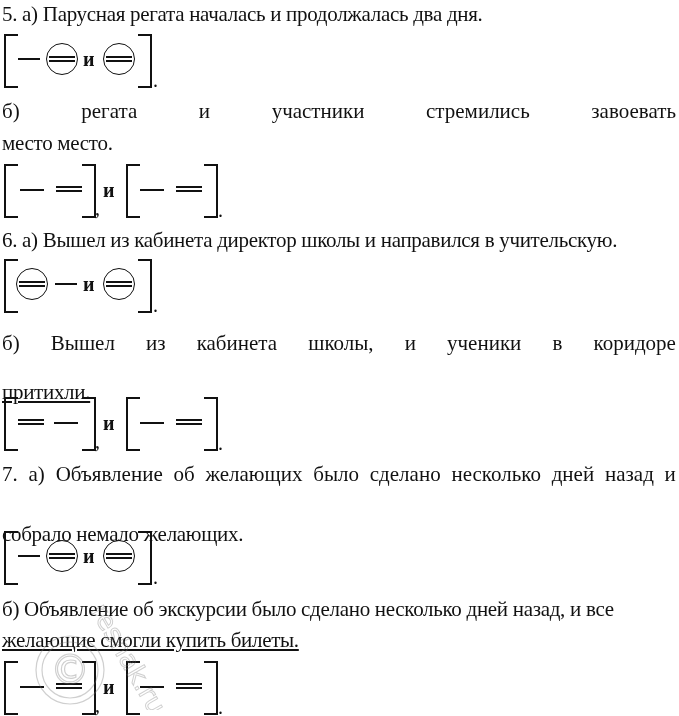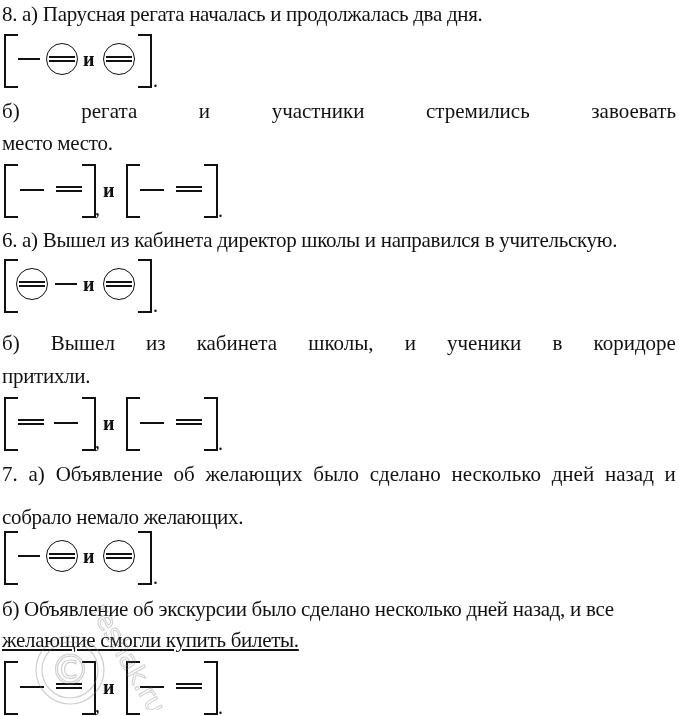--- a/index.html
+++ b/index.html
@@ -40,21 +40,21 @@
   }
   .punct { position: absolute; font-size: 20px; line-height: 20px; }
   .watermark {
     position: absolute; left: 20px; top: 600px; width: 190px; height: 110px;
     pointer-events: none; opacity: 0.35;
   }
 </style>
 </head>
 <body>
 
-<div class="line" style="top:2px;">8. а) Парусная регата началась и продолжалась два дня.</div>
+<div class="line" style="top:2px;">5. а) Парусная регата началась и продолжалась два дня.</div>
 <div class="schema" style="left:4px;top:34px;width:160px;">
   <div class="bracket-l" style="left:0;"></div>
   <div class="subj" style="left:14px;top:24px;width:22px;"></div>
   <div class="circle" style="left:42px;top:9px;"></div>
   <span class="conj" style="left:79px;top:15px;">и</span>
   <div class="circle" style="left:99px;top:9px;"></div>
   <div class="bracket-r" style="left:134px;"></div>
   <span class="punct" style="left:149px;top:36px;">.</span>
 </div>
 
@@ -96,21 +96,21 @@
   <span>б)</span>
   <span>Вышел</span>
   <span>из</span>
   <span>кабинета</span>
   <span>школы,</span>
   <span>и</span>
   <span>ученики</span>
   <span>в</span>
   <span>коридоре</span>
 </div>
-<div class="line" style="top:364px;">притихли.</div>
+<div class="line" style="top:380px;text-decoration:underline;">притихли.</div>
 <div class="schema" style="left:4px;top:397px;width:220px;">
   <div class="bracket-l" style="left:0;"></div>
   <div class="pred" style="left:14px;top:22px;width:26px;"></div>
   <div class="subj" style="left:50px;top:25px;width:24px;"></div>
   <div class="bracket-r" style="left:78px;"></div>
   <span class="punct" style="left:91px;top:34px;">,</span>
   <span class="conj" style="left:99px;top:16px;">и</span>
   <div class="bracket-l" style="left:122px;"></div>
   <div class="subj" style="left:136px;top:25px;width:24px;"></div>
   <div class="pred" style="left:172px;top:22px;width:26px;"></div>
@@ -124,21 +124,21 @@
   <span>Объявление</span>
   <span>об</span>
   <span>желающих</span>
   <span>было</span>
   <span>сделано</span>
   <span>несколько</span>
   <span>дней</span>
   <span>назад</span>
   <span>и</span>
 </div>
-<div class="line" style="top:505px;">собрало немало желающих.</div>
+<div class="line" style="top:522px;">собрало немало желающих.</div>
 <div class="schema" style="left:4px;top:531px;width:160px;">
   <div class="bracket-l" style="left:0;"></div>
   <div class="subj" style="left:14px;top:24px;width:22px;"></div>
   <div class="circle" style="left:42px;top:9px;"></div>
   <span class="conj" style="left:79px;top:15px;">и</span>
   <div class="circle" style="left:99px;top:9px;"></div>
   <div class="bracket-r" style="left:134px;"></div>
   <span class="punct" style="left:149px;top:36px;">.</span>
 </div>
 

